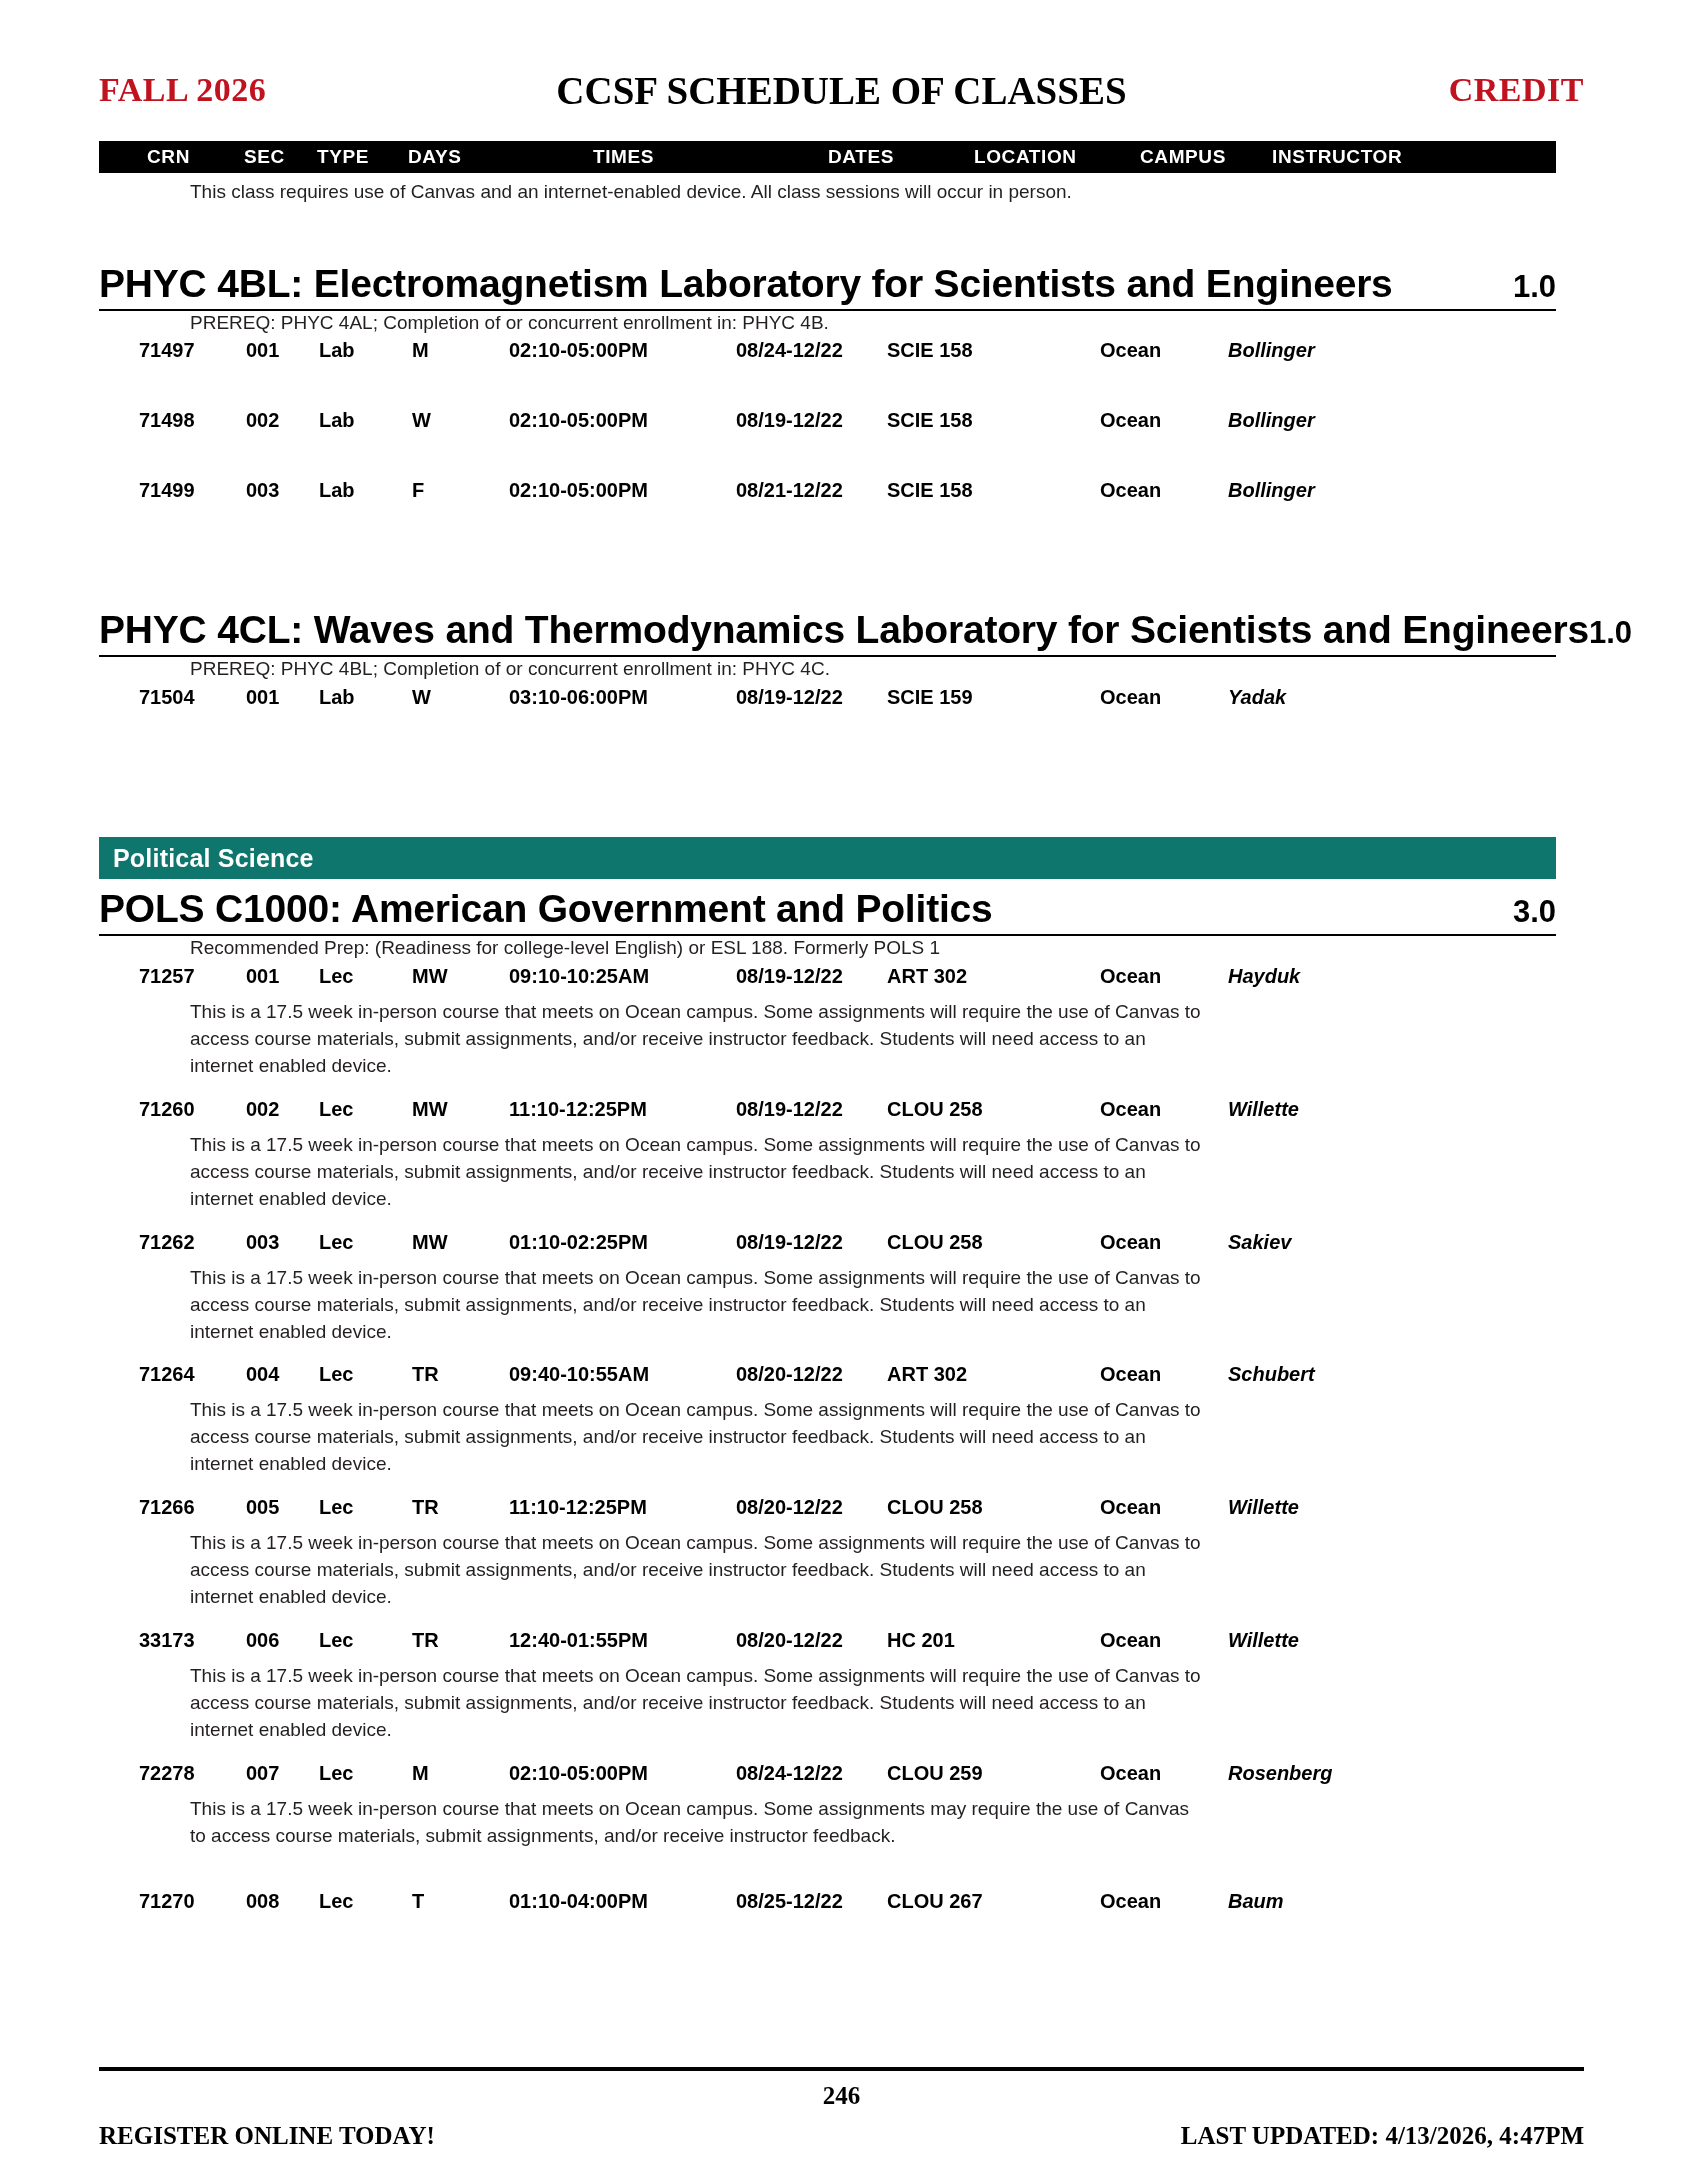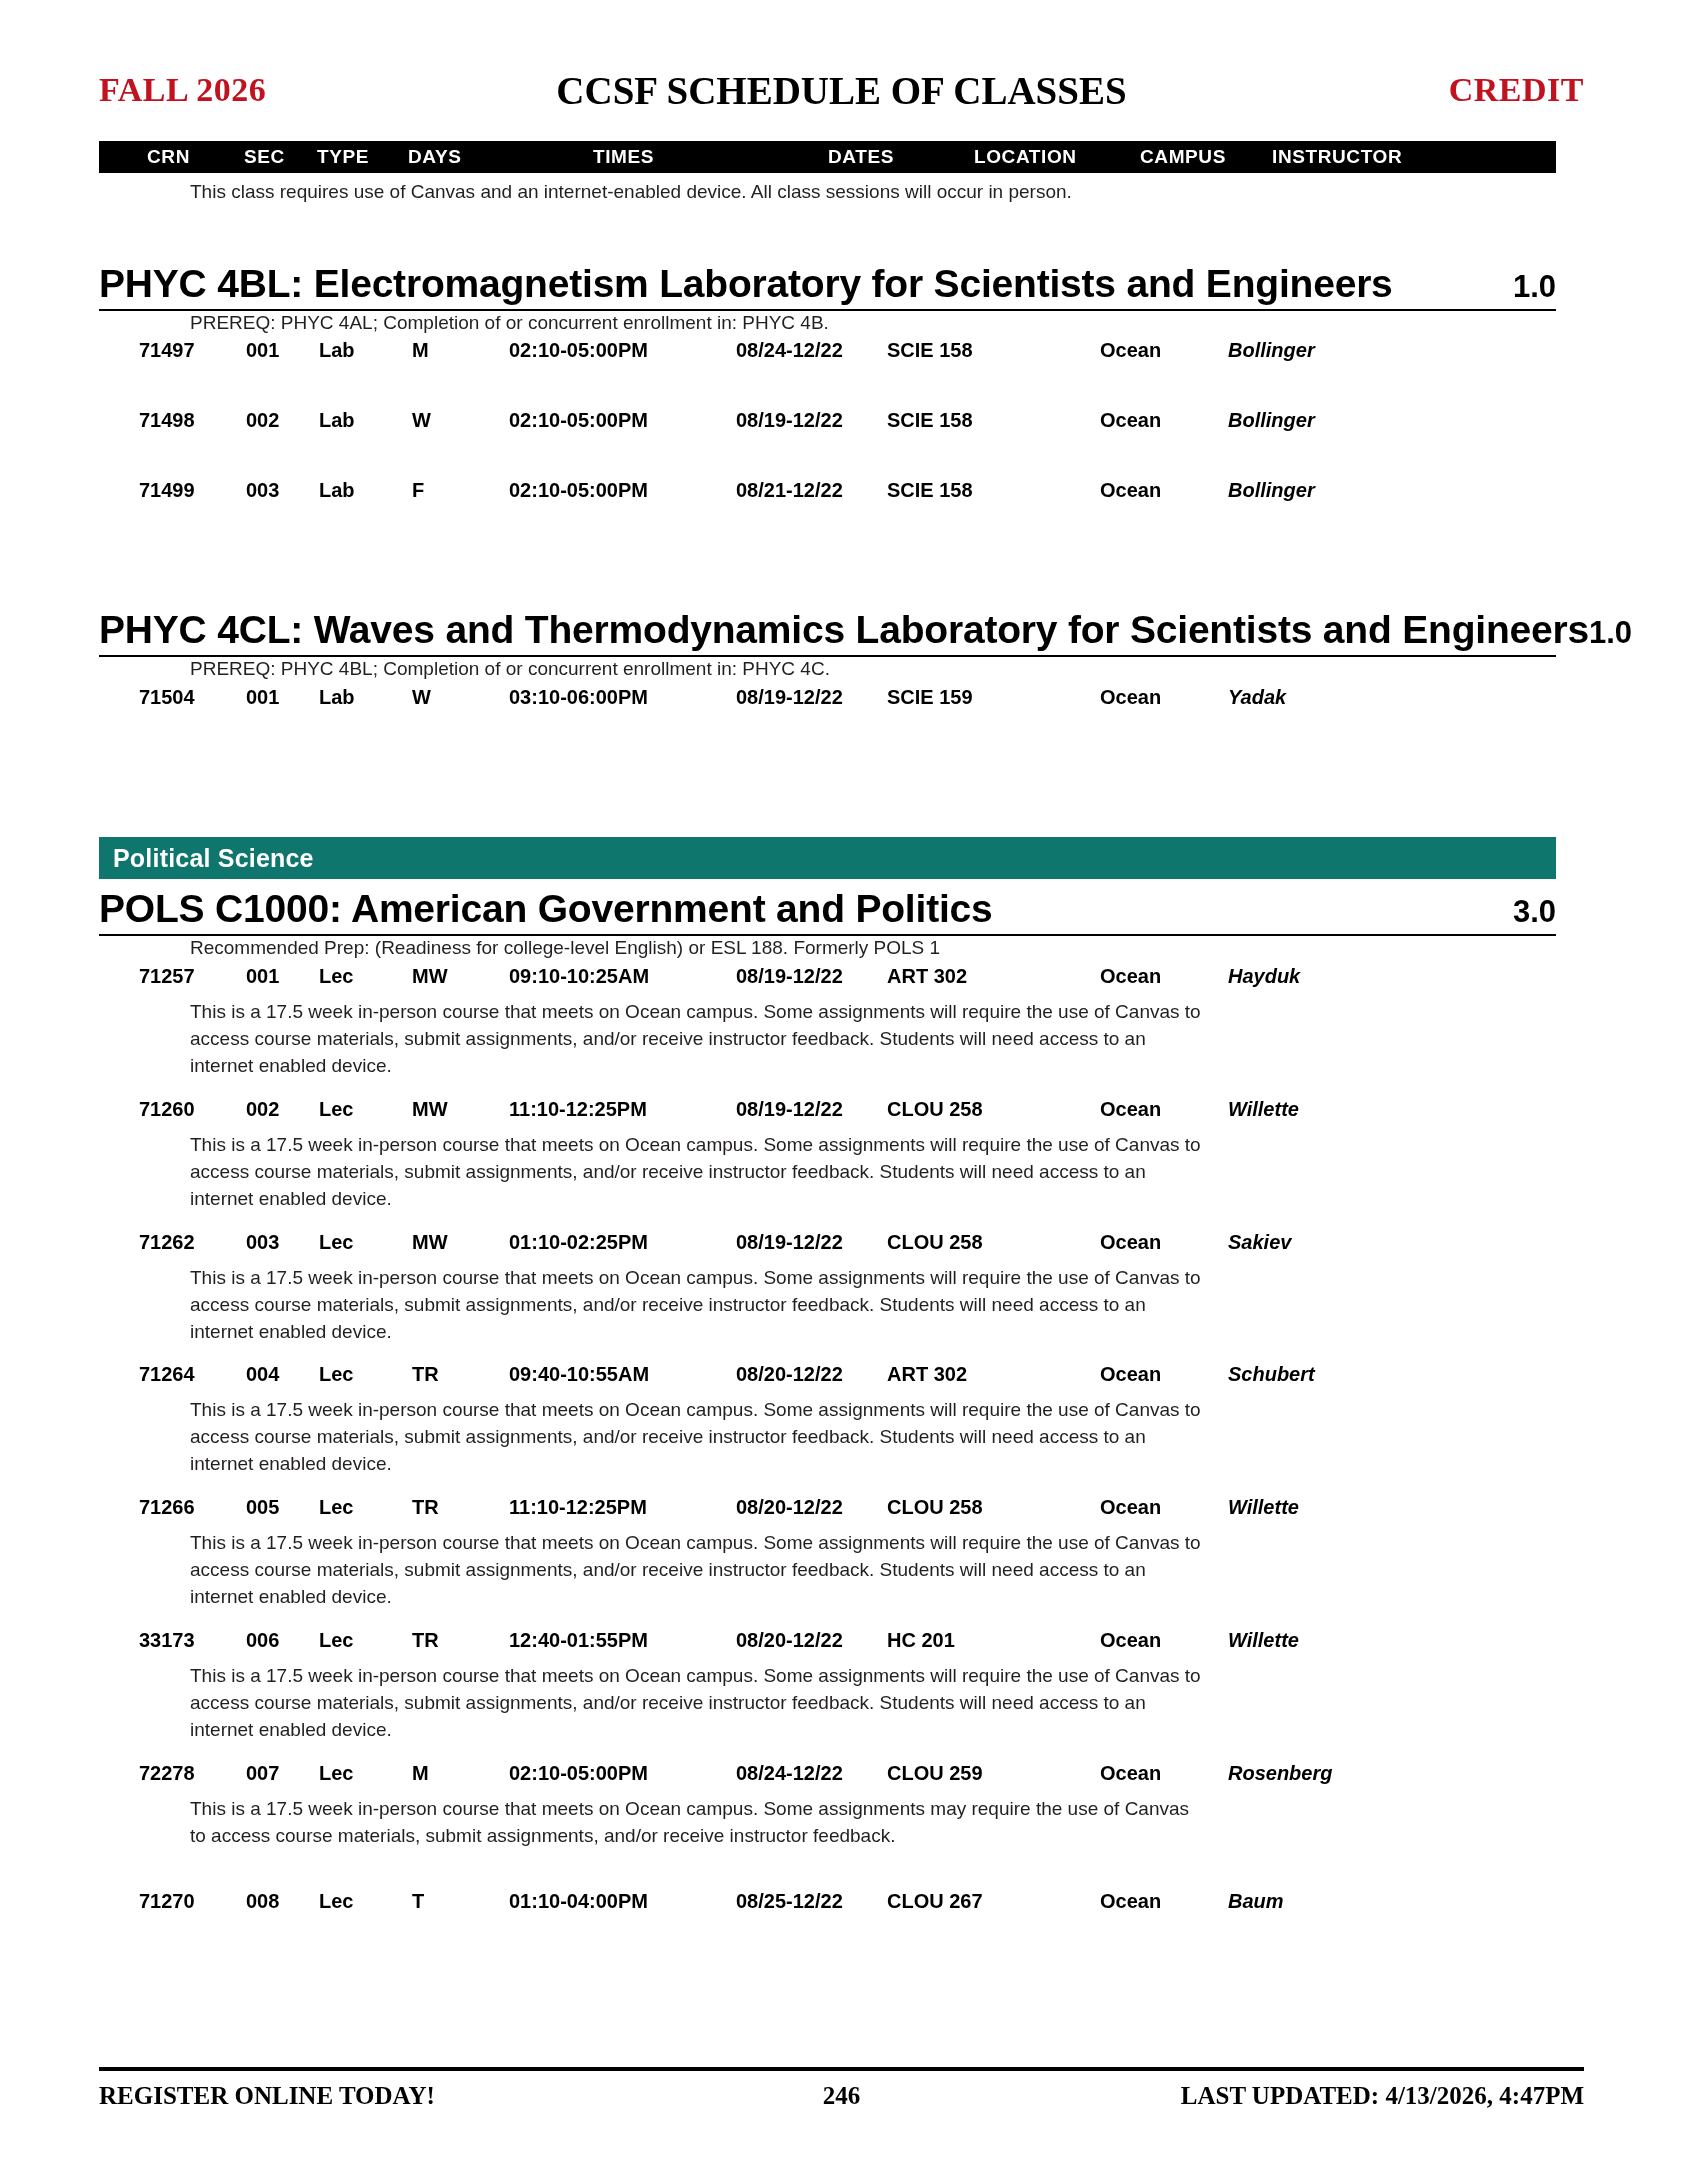--- a/index.html
+++ b/index.html
@@ -194,21 +194,21 @@
     top: 2082px;
     width: 1485px;
     display: flex;
     align-items: baseline;
     font-family: "Liberation Serif", serif;
     font-size: 25px;
     font-weight: bold;
   }
   .foot-left  { flex: 0 0 auto; }
   .foot-center{ position: absolute; left: 50%; transform: translateX(-50%); }
-  .foot-right { margin-left: auto; white-space: nowrap; }
+  .foot-right { margin-left: auto; white-space: nowrap; margin-top: 40px; }
 </style>
 </head>
 <body>
 
 <div class="page">
 
   <div class="masthead">
     <div class="mast-term">FALL 2026</div>
     <div class="mast-title">CCSF SCHEDULE OF CLASSES</div>
     <div class="mast-credit">CREDIT</div>

